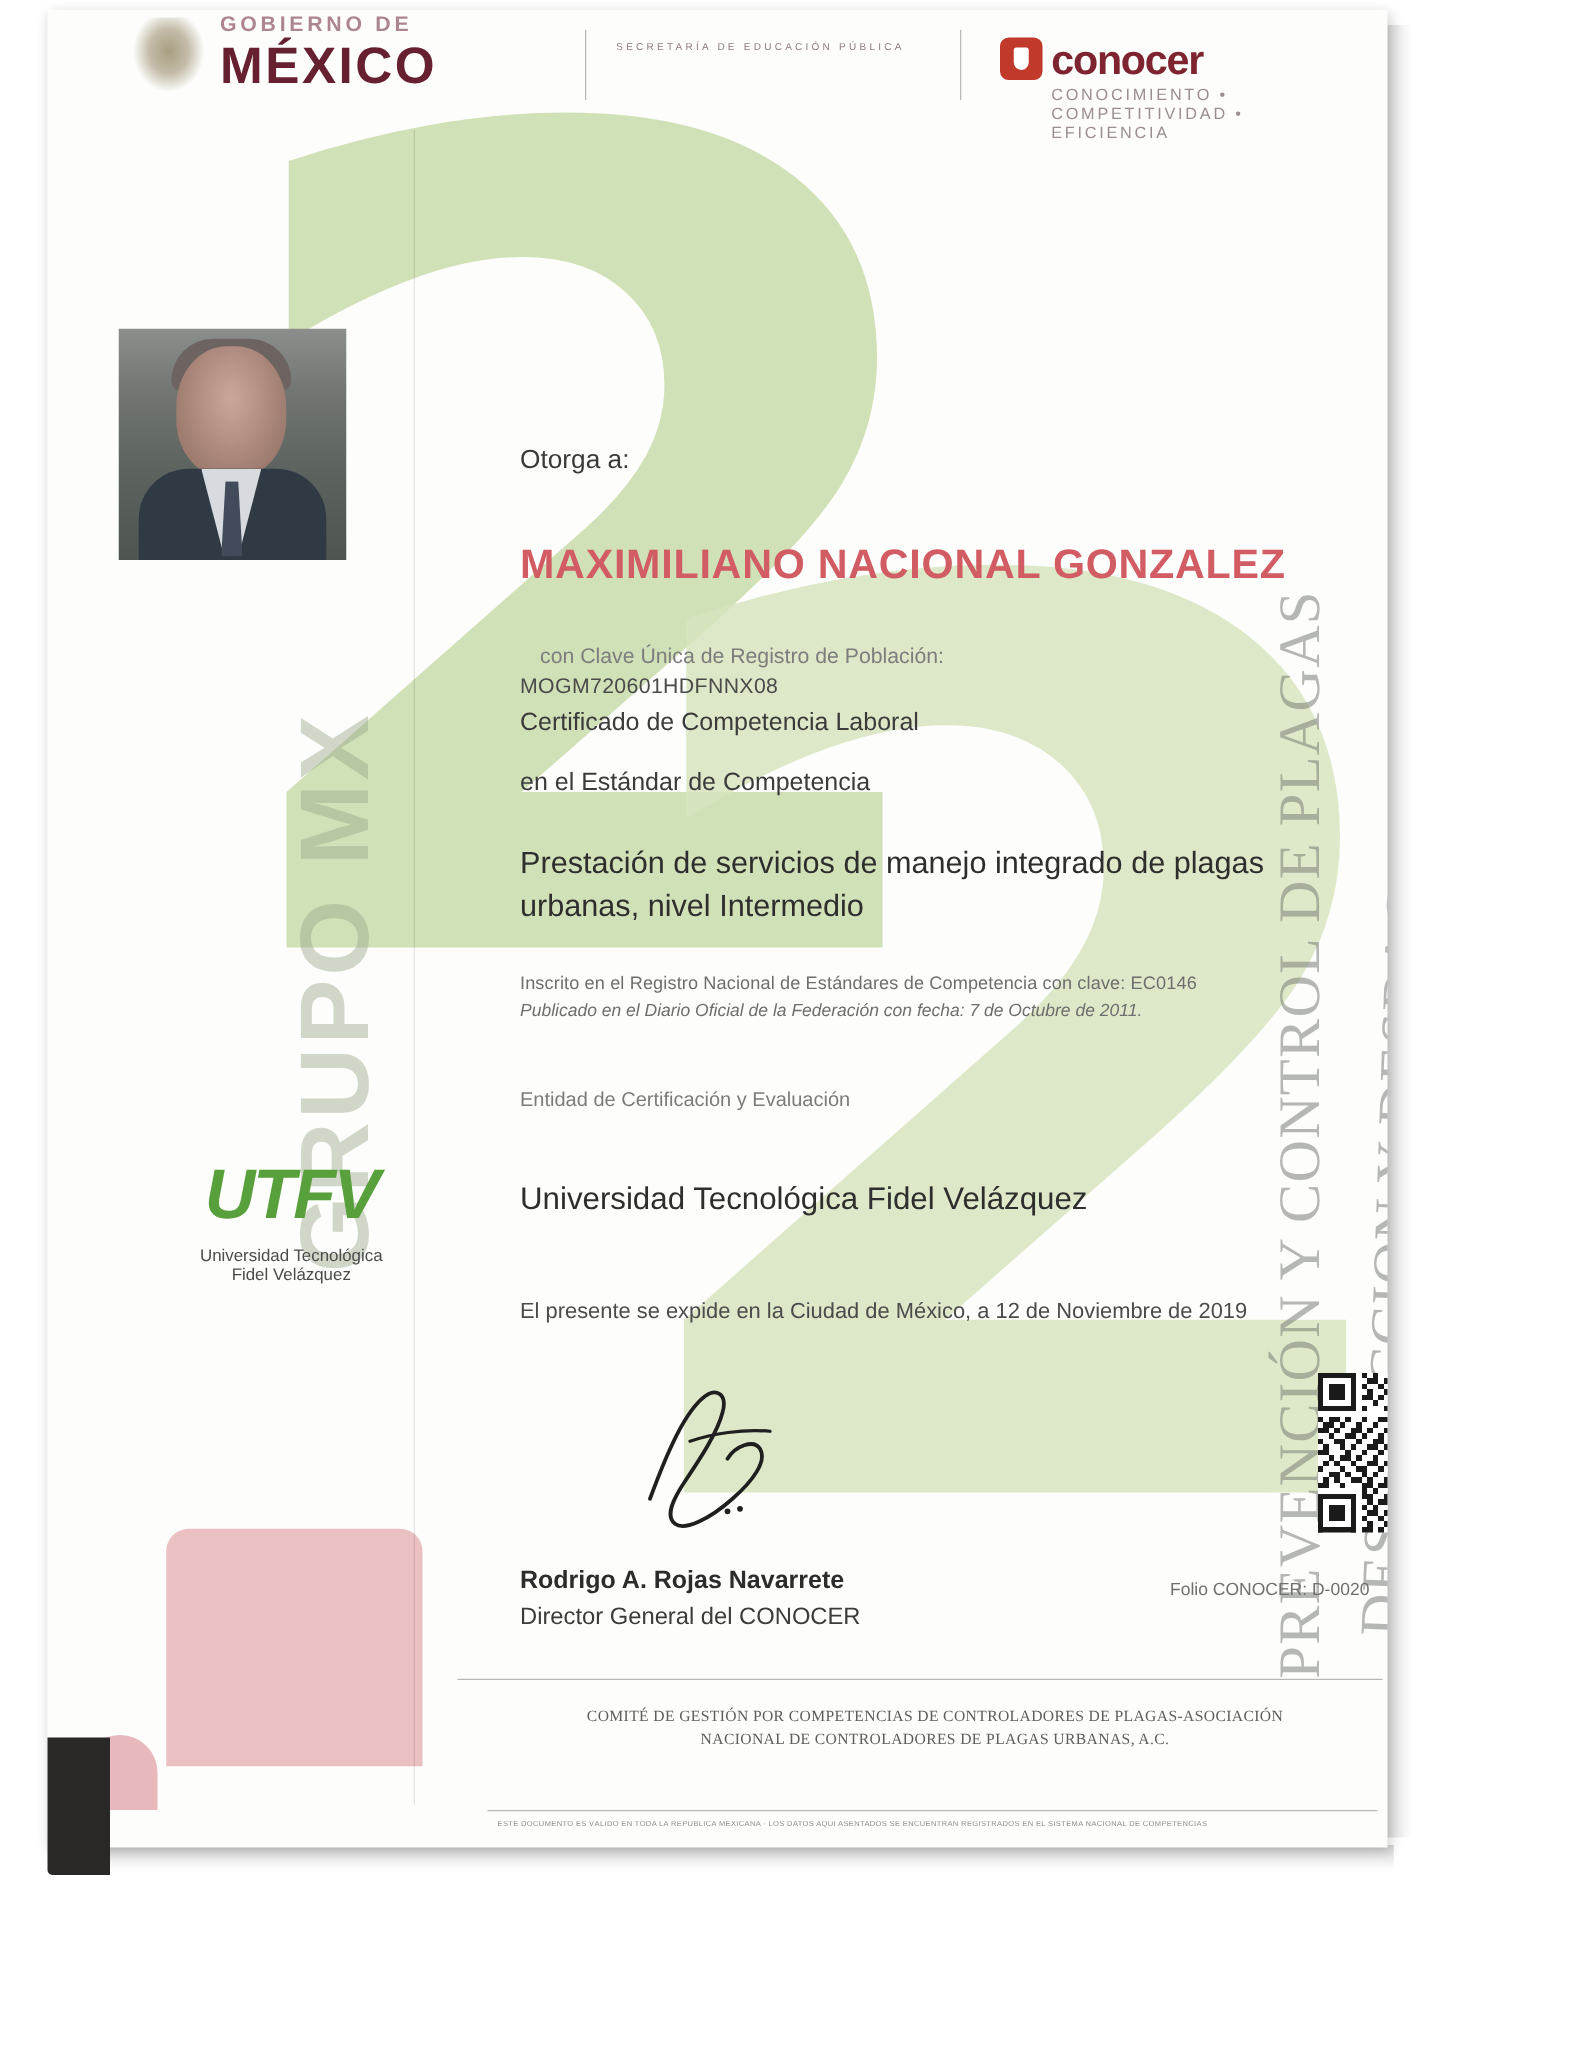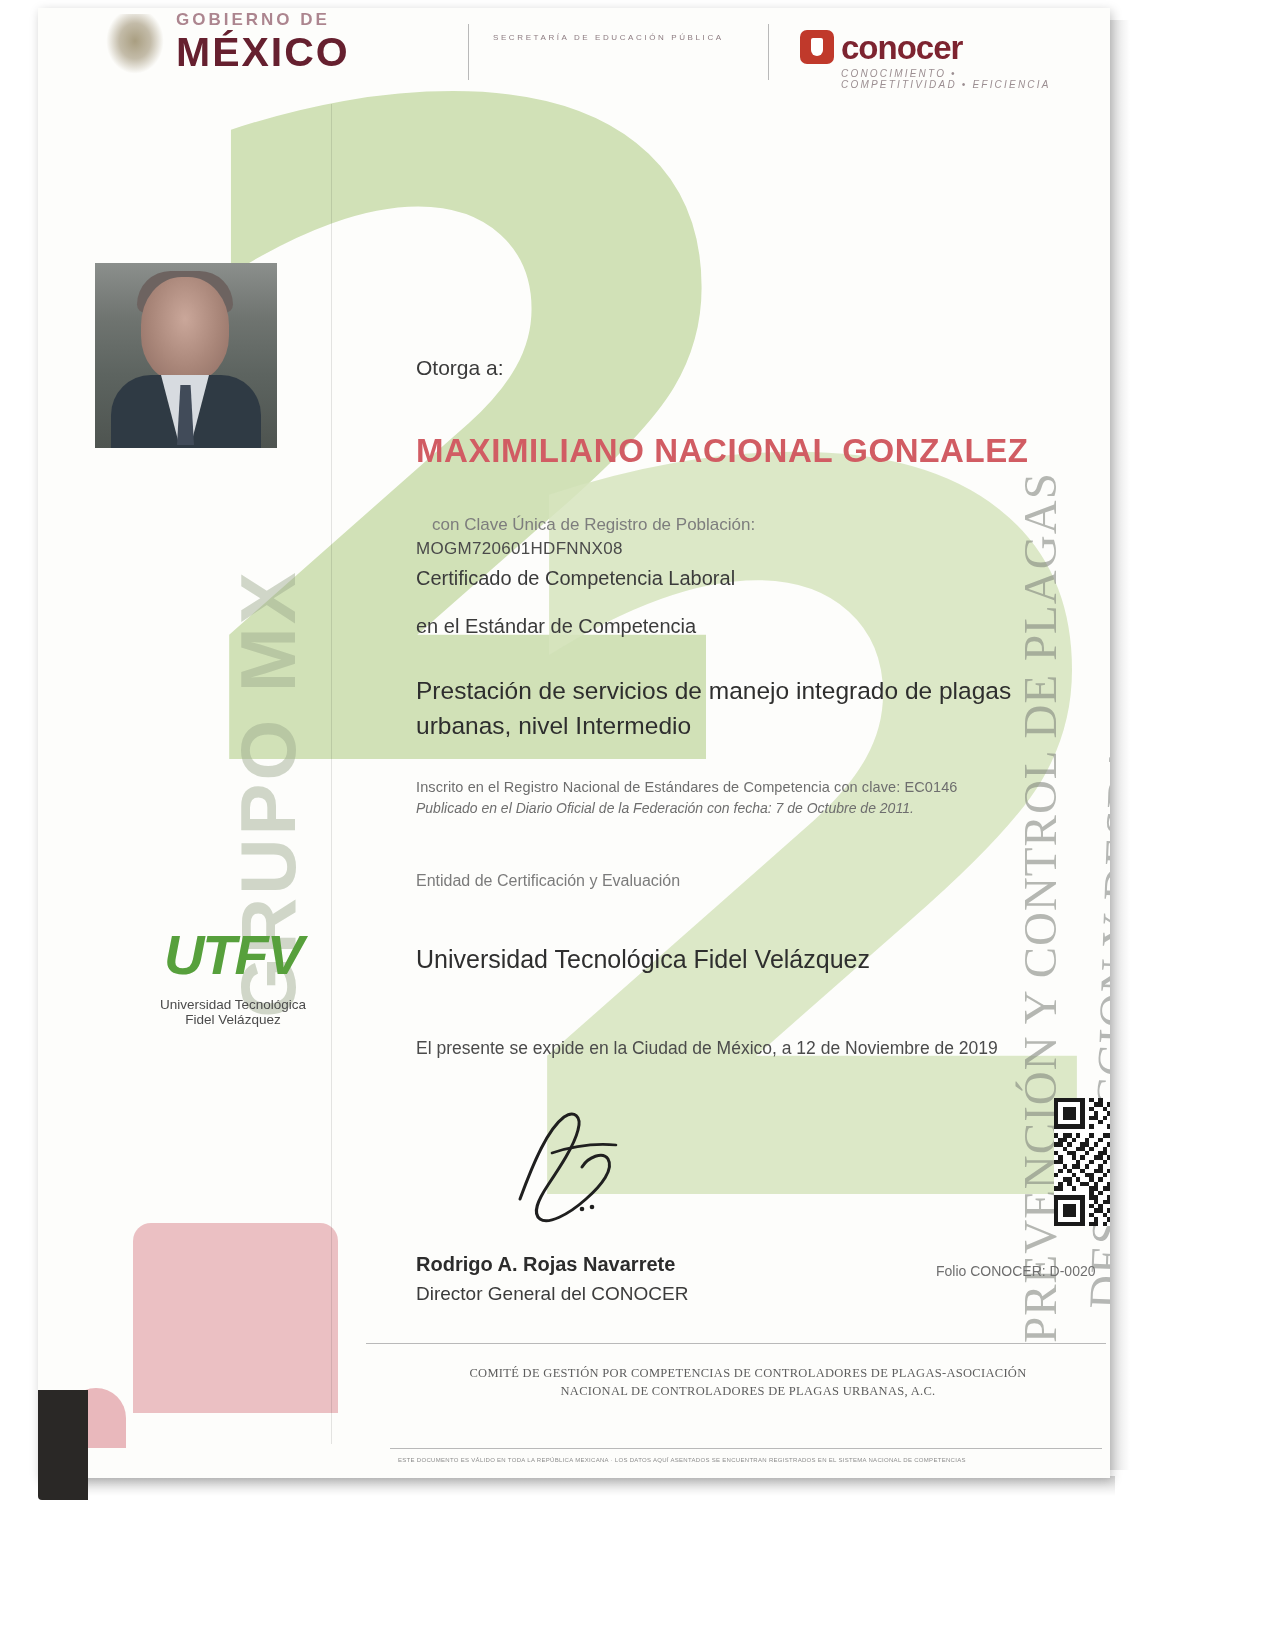--- a/index.html
+++ b/index.html
@@ -154,26 +154,25 @@
     border-radius: 2px 2px 6px 6px;
   }
   .con-word {
     font-size: 33px;
     font-weight: bold;
     color: #7d2430;
     letter-spacing: -1px;
     line-height: 1;
   }
   .con-tag {
-    font-size: 10px;
+    font-size: 13px;
     color: #9b8e91;
     letter-spacing: 2.2px;
     margin-top: 4px;
     margin-left: 41px;
-    font-style: italic;
   }
 
   
   .wm-layer {
     position: absolute;
     left: 0; top: 0;
     width: 1072px;
     height: 1470px;
     overflow: hidden;
     pointer-events: none;

